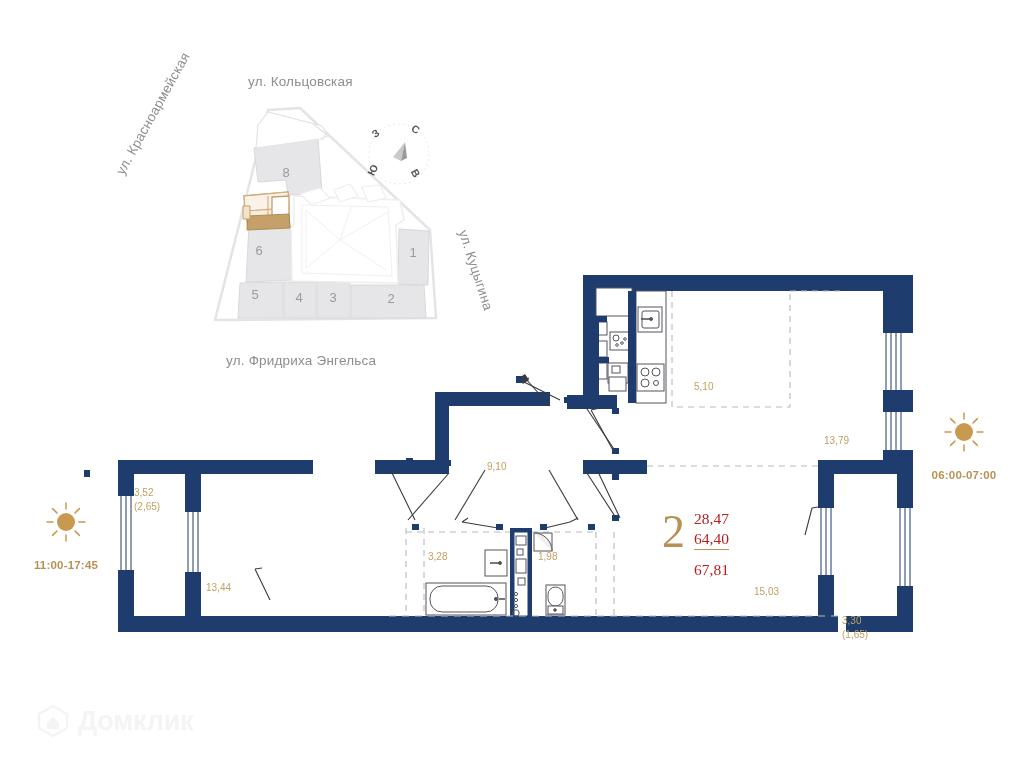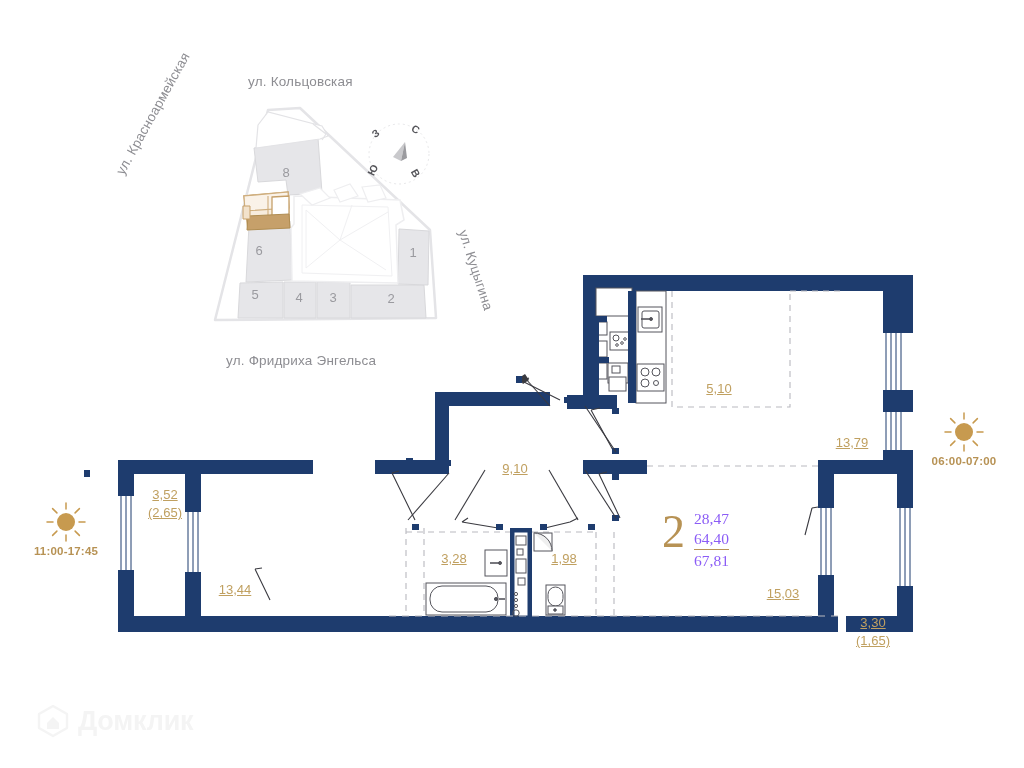--- a/index.html
+++ b/index.html
@@ -52,49 +52,48 @@
   .cl-s { left: 5px;  top: 47px; transform: rotate(-64deg); }
   .cl-e { left: 50px; top: 50px; transform: rotate(60deg); }
 
   
   #floor-plan { left: 0; top: 0; width: 1024px; height: 768px; pointer-events: none; }
 
   
   .area-label {
     position: absolute;
     color: #c0a060;
-    font-size: 13px;
+    font-size: 10px;
     white-space: nowrap;
-    text-align: center;
-    text-decoration: underline;
+    text-align: left;
   }
   .area-label .sub { display: block; }
 
   
   #rooms-badge { left: 662px; top: 505px; width: 120px; height: 72px; }
   #rooms-badge .num {
     position: absolute; left: 0; top: 4px;
     font-size: 46px; color: #b79254;
     font-family: "Liberation Serif", serif;
     line-height: 1;
   }
   #rooms-badge .stack {
     position: absolute; left: 32px; top: 4px;
-    color: #8b5cf6; font-size: 15.5px; line-height: 1.28;
+    color: #b91c1c; font-size: 15.5px; line-height: 1.28;
     font-family: "Liberation Serif", serif;
   }
   #rooms-badge .stack .total {
     border-top: 1.3px solid #b79254;
-    padding-top: 1px;
+    padding-top: 10px;
   }
 
   
   .sun-marker { position: absolute; width: 120px; text-align: center; }
   .sun-time {
-    margin-top: 1px;
+    margin-top: 15px;
     color: #b79254;
     font-size: 11.5px;
     font-weight: bold;
     letter-spacing: 0.2px;
     white-space: nowrap;
   }
   #sun-left  { left: 6px;   top: 500px; }
   #sun-right { left: 904px; top: 410px; }
   #sun-bottom{ left: 805px; top: 640px; }
 

